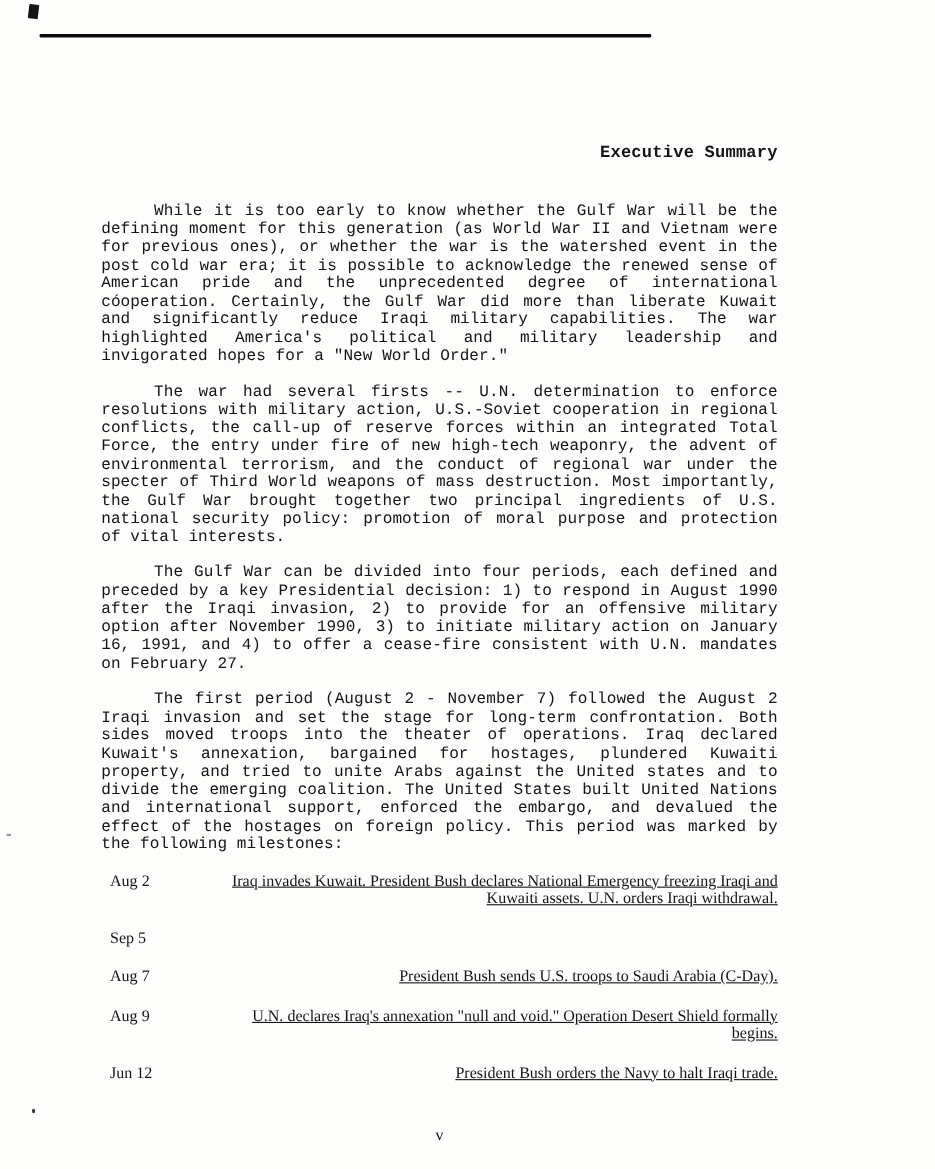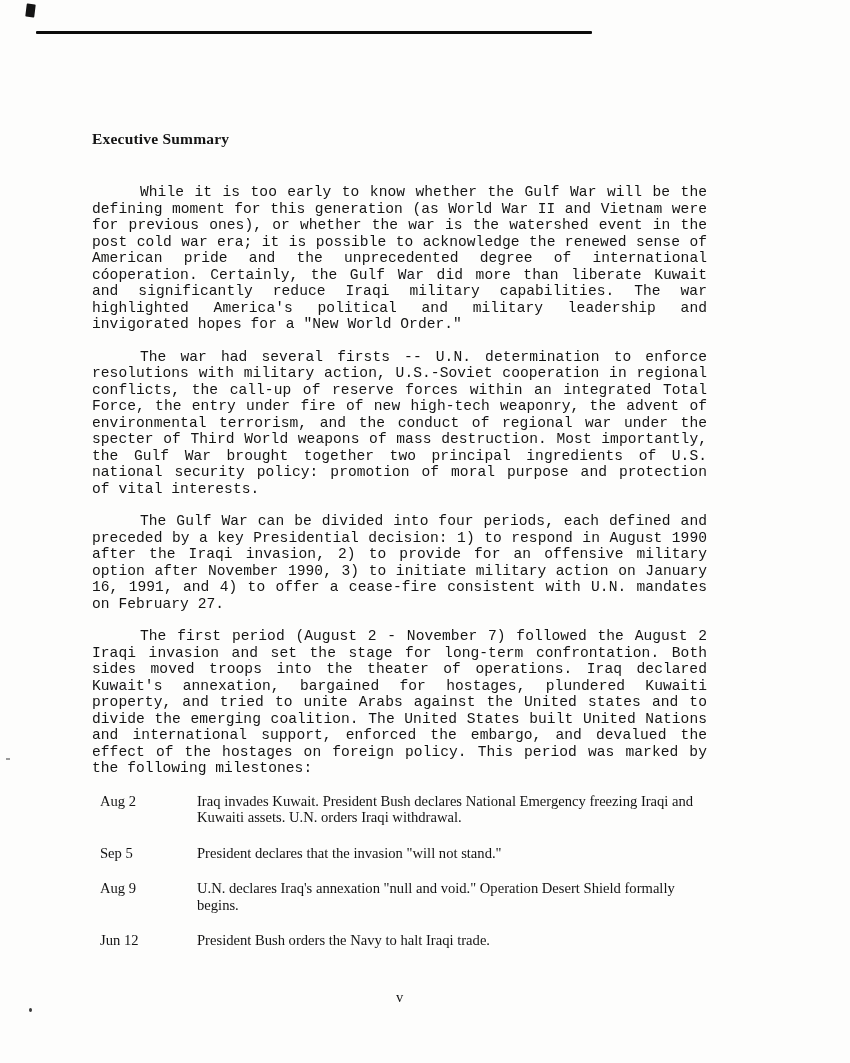--- a/index.html
+++ b/index.html
@@ -41,45 +41,46 @@
   .text-block {
     position: absolute;
     left: 92px;
     top: 130px;
     width: 615px;
   }
   .title {
     margin: 0 0 36px 0;
     font-size: 15.5px;
     font-weight: bold;
-    text-align: left;
+    text-align: right;
     letter-spacing: 0.2px;
+    font-family: Liberation Mono, monospace;
   }
   .para {
     margin: 0 0 16px 0;
     font-size: 14.6px;
     line-height: 16.5px;
     text-indent: 48px;
     text-align: justify;
     letter-spacing: 0.05px;
     font-family: Liberation Mono, monospace;
   }
   .milestones {
     margin: 16px 0 0 8px;
   }
   .milestone {
     display: grid;
     grid-template-columns: 85px 1fr;
-    column-gap: 12px;
+    column-gap: 0;
     margin-bottom: 19px;
     font-size: 14.6px;
     line-height: 16.5px;
   }
   .m-date { white-space: nowrap; }
-  .m-text { text-align: left; }
+  .m-text { text-align: right; text-decoration: underline; }
   .page-number {
     margin-top: 40px;
     text-align: center;
     font-size: 14.5px;
   }
 </style>
 </head>
 <body>
 
 <div class="page">
@@ -100,23 +101,26 @@
 
     <section class="milestones">
 
       <div class="milestone">
         <span class="m-date">Aug 2</span>
         <span class="m-text">Iraq invades Kuwait. President Bush declares National Emergency freezing Iraqi and Kuwaiti assets. U.N. orders Iraqi withdrawal.</span>
       </div>
 
       <div class="milestone">
         <span class="m-date">Sep 5</span>
-        <span class="m-text">President declares that the invasion "will not stand."</span>
       </div>
 
+      <div class="milestone">
+        <span class="m-date">Aug 7</span>
+        <span class="m-text">President Bush sends U.S. troops to Saudi Arabia (C-Day).</span>
+      </div>
 
       <div class="milestone">
         <span class="m-date">Aug 9</span>
         <span class="m-text">U.N. declares Iraq's annexation "null and void." Operation Desert Shield formally begins.</span>
       </div>
 
       <div class="milestone">
         <span class="m-date">Jun 12</span>
         <span class="m-text">President Bush orders the Navy to halt Iraqi trade.</span>
       </div>

